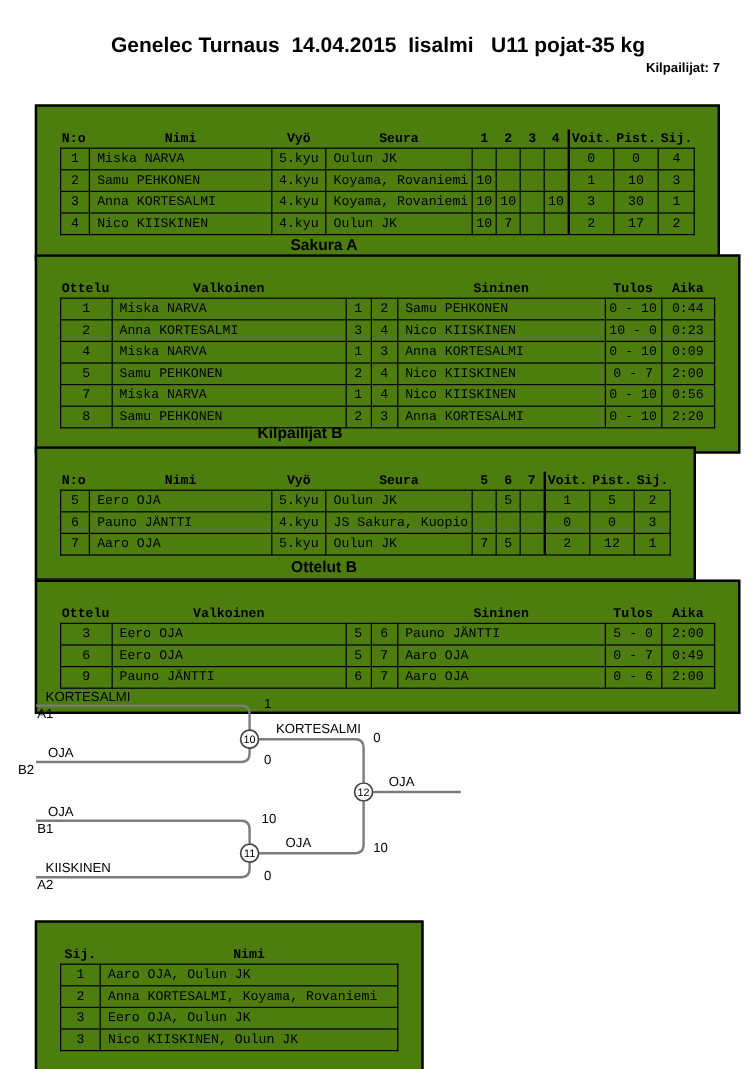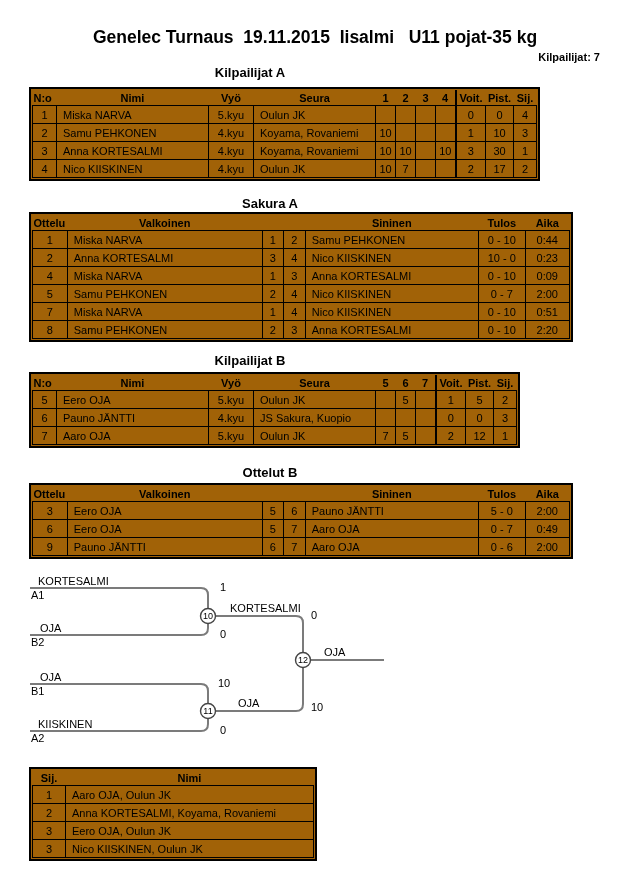--- a/index.html
+++ b/index.html
@@ -2,41 +2,40 @@
 <html><head>
 <meta charset="utf-8">
 <style>
   html,body{margin:0;padding:0;background:#fff;}
   .page{position:relative;width:630px;height:891px;background:#fff;
         font-family:"Liberation Sans", sans-serif;color:#000;overflow:hidden;}
   .title{position:absolute;top:27px;left:0;width:630px;text-align:center;
          font-size:17.5px;font-weight:bold;white-space:pre;}
   .count{position:absolute;top:51px;right:30px;font-size:11px;font-weight:bold;}
   .sec-heading{position:absolute;font-size:13px;font-weight:bold;text-align:center;}
-  .tblwrap{position:absolute;border:2px solid #000;padding:1px;background:#a16207;}
+  .tblwrap{position:absolute;border:2px solid #000;padding:19px;background:#4d7c0f;font-family:Liberation Mono, monospace;}
   table{border-collapse:collapse;table-layout:fixed;}
   td{font-size:11px;height:17px;padding:0 2px;overflow:hidden;white-space:nowrap;
      text-align:center;vertical-align:middle;}
   thead td{border:none;font-weight:bold;height:15px;}
   tbody td{border:1px solid #000;}
   td.l{text-align:left;padding-left:6px;}
   td.hfirst{text-align:left;overflow:visible;padding-left:1px;}
   .sep{border-left:2px solid #000 !important;}
   .bracket-label{position:absolute;font-size:11px;line-height:11px;white-space:nowrap;}
   svg.bracket{position:absolute;left:0;top:0;width:630px;height:891px;}
 </style>
 </head>
 <body>
 
 <div class="page">
 
-  <div class="title">Genelec Turnaus  19.11.2015  Iisalmi   U11 pojat-35 kg</div>
+  <div class="title">Genelec Turnaus  14.04.2015  Iisalmi   U11 pojat-35 kg</div>
   <div class="count">Kilpailijat: 7</div>
 
-  <div class="sec-heading" style="left:30px;top:65px;width:440px;">Kilpailijat A</div>
   <div class="tblwrap" style="left:29px;top:87px;">
     <table>
       <colgroup>
           <col style="width:24px">
           <col style="width:152px">
           <col style="width:45px">
           <col style="width:122px">
         <col style="width:20px">
           <col style="width:20px">
           <col style="width:20px">
@@ -186,21 +185,21 @@
             <td>2:00</td>
           </tr>
 
           <tr>
             <td>7</td>
             <td class="l">Miska NARVA</td>
             <td>1</td>
             <td>4</td>
             <td class="l">Nico KIISKINEN</td>
             <td>0 - 10</td>
-            <td>0:51</td>
+            <td>0:56</td>
           </tr>
 
           <tr>
             <td>8</td>
             <td class="l">Samu PEHKONEN</td>
             <td>2</td>
             <td>3</td>
             <td class="l">Anna KORTESALMI</td>
             <td>0 - 10</td>
             <td>2:20</td>
@@ -357,21 +356,21 @@
       <text x="208" y="619" text-anchor="middle" font-size="9" fill="#000">10</text>
       <text x="208" y="714" text-anchor="middle" font-size="9" fill="#000">11</text>
       <text x="303" y="663" text-anchor="middle" font-size="9" fill="#000">12</text>
     </g>
   </svg>
 
   <div class="bracket-label" style="left:38px;top:576px;">KORTESALMI</div>
   <div class="bracket-label" style="left:31px;top:590px;">A1</div>
   <div class="bracket-label" style="left:220px;top:582px;">1</div>
   <div class="bracket-label" style="left:40px;top:623px;">OJA</div>
-  <div class="bracket-label" style="left:31px;top:637px;">B2</div>
+  <div class="bracket-label" style="left:15px;top:637px;">B2</div>
   <div class="bracket-label" style="left:220px;top:629px;">0</div>
   <div class="bracket-label" style="left:230px;top:603px;">KORTESALMI</div>
   <div class="bracket-label" style="left:311px;top:610px;">0</div>
 
   <div class="bracket-label" style="left:40px;top:672px;">OJA</div>
   <div class="bracket-label" style="left:31px;top:686px;">B1</div>
   <div class="bracket-label" style="left:218px;top:678px;">10</div>
   <div class="bracket-label" style="left:38px;top:719px;">KIISKINEN</div>
   <div class="bracket-label" style="left:31px;top:733px;">A2</div>
   <div class="bracket-label" style="left:220px;top:725px;">0</div>

